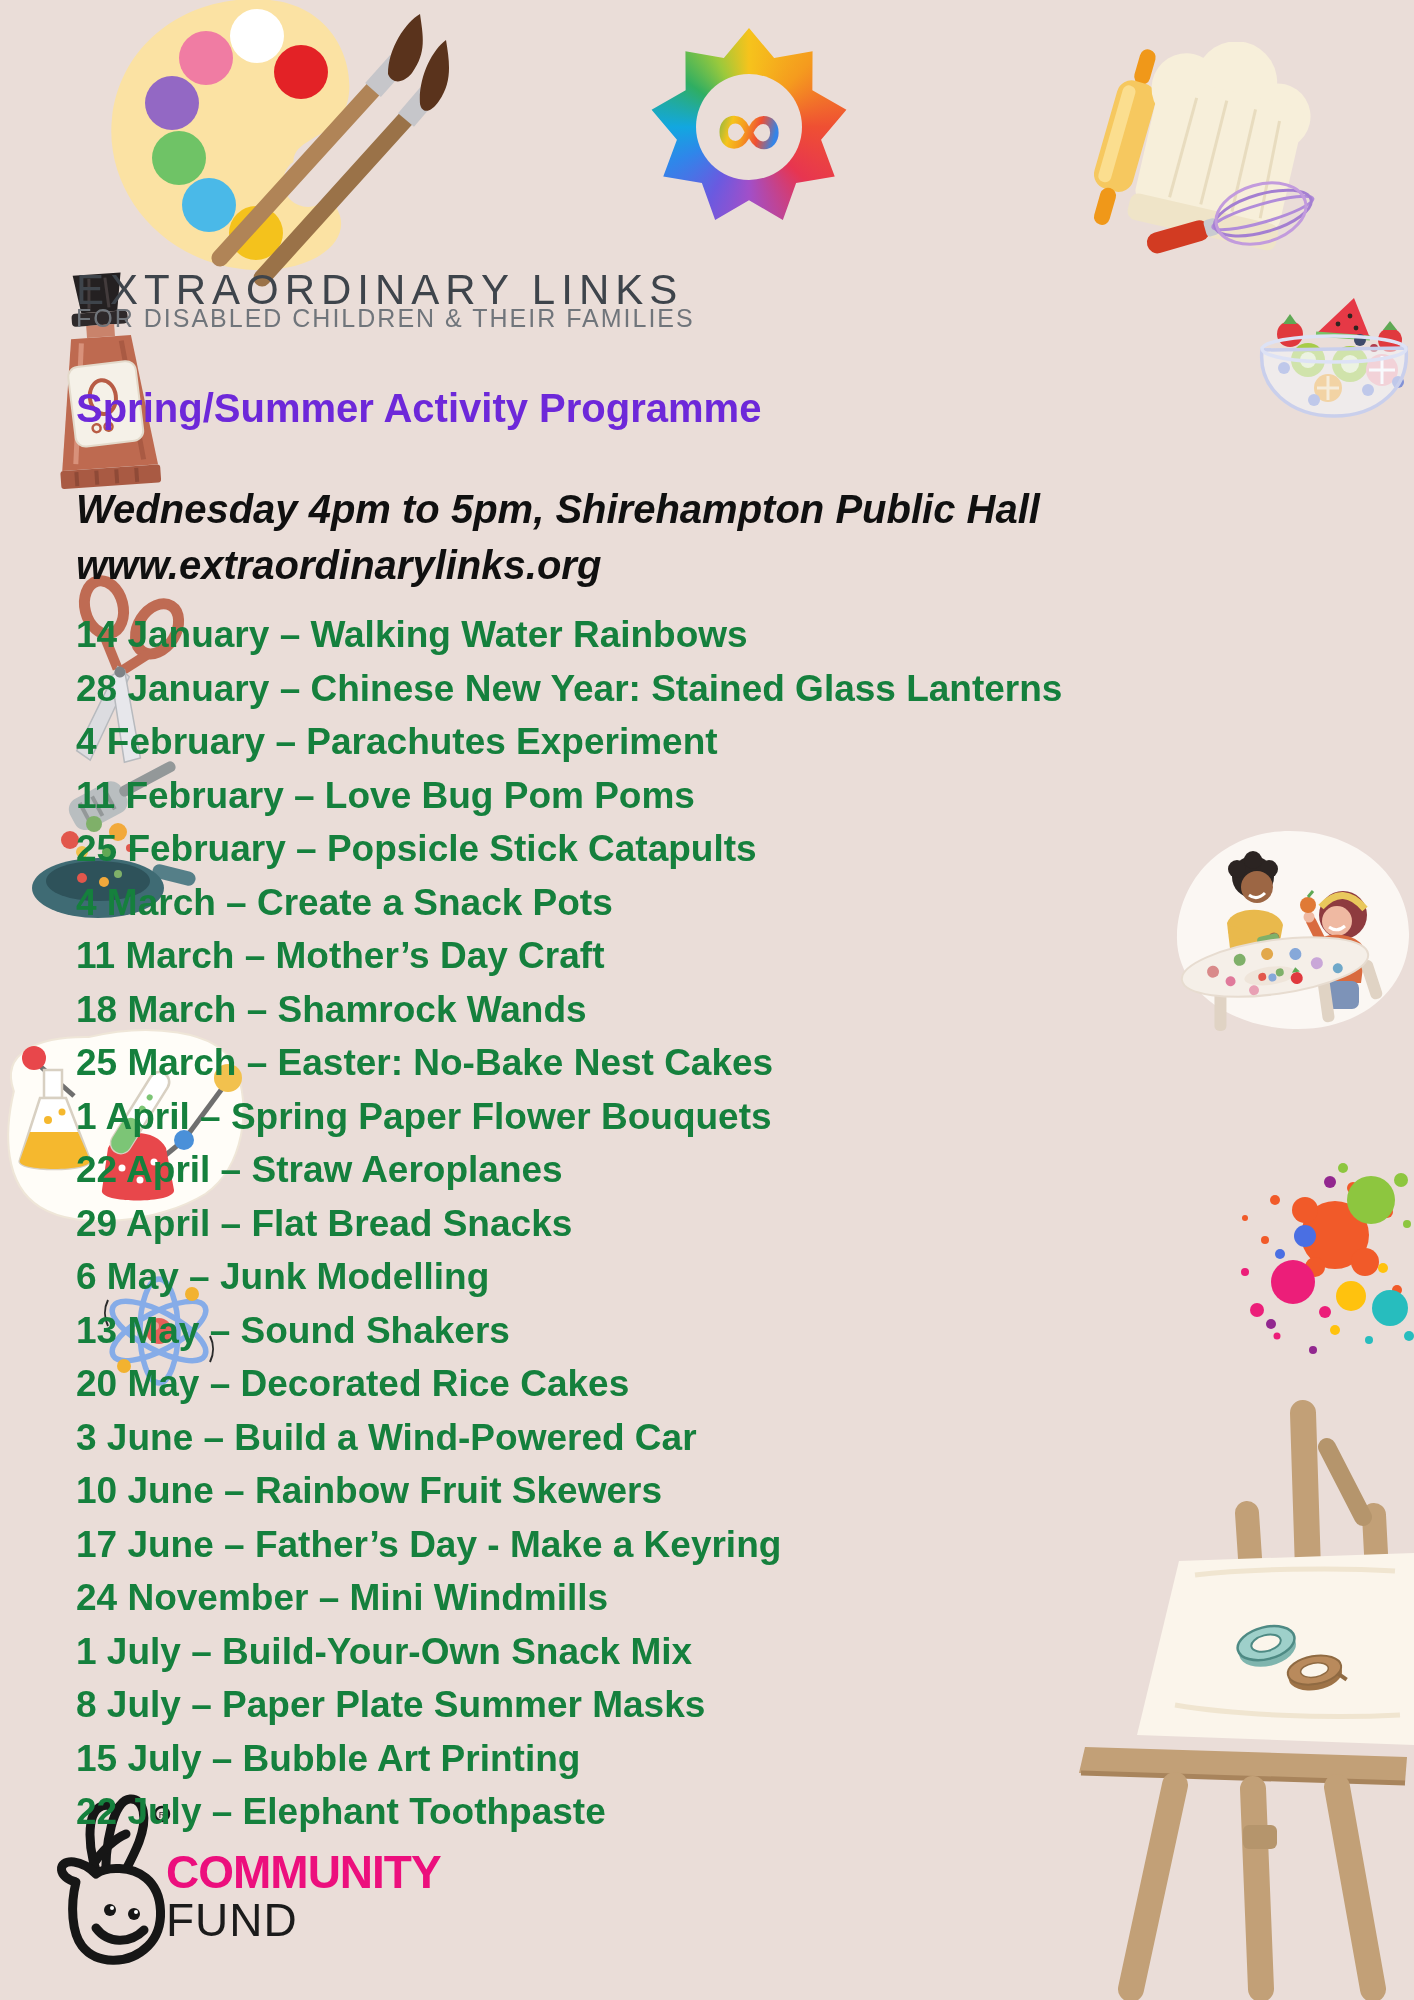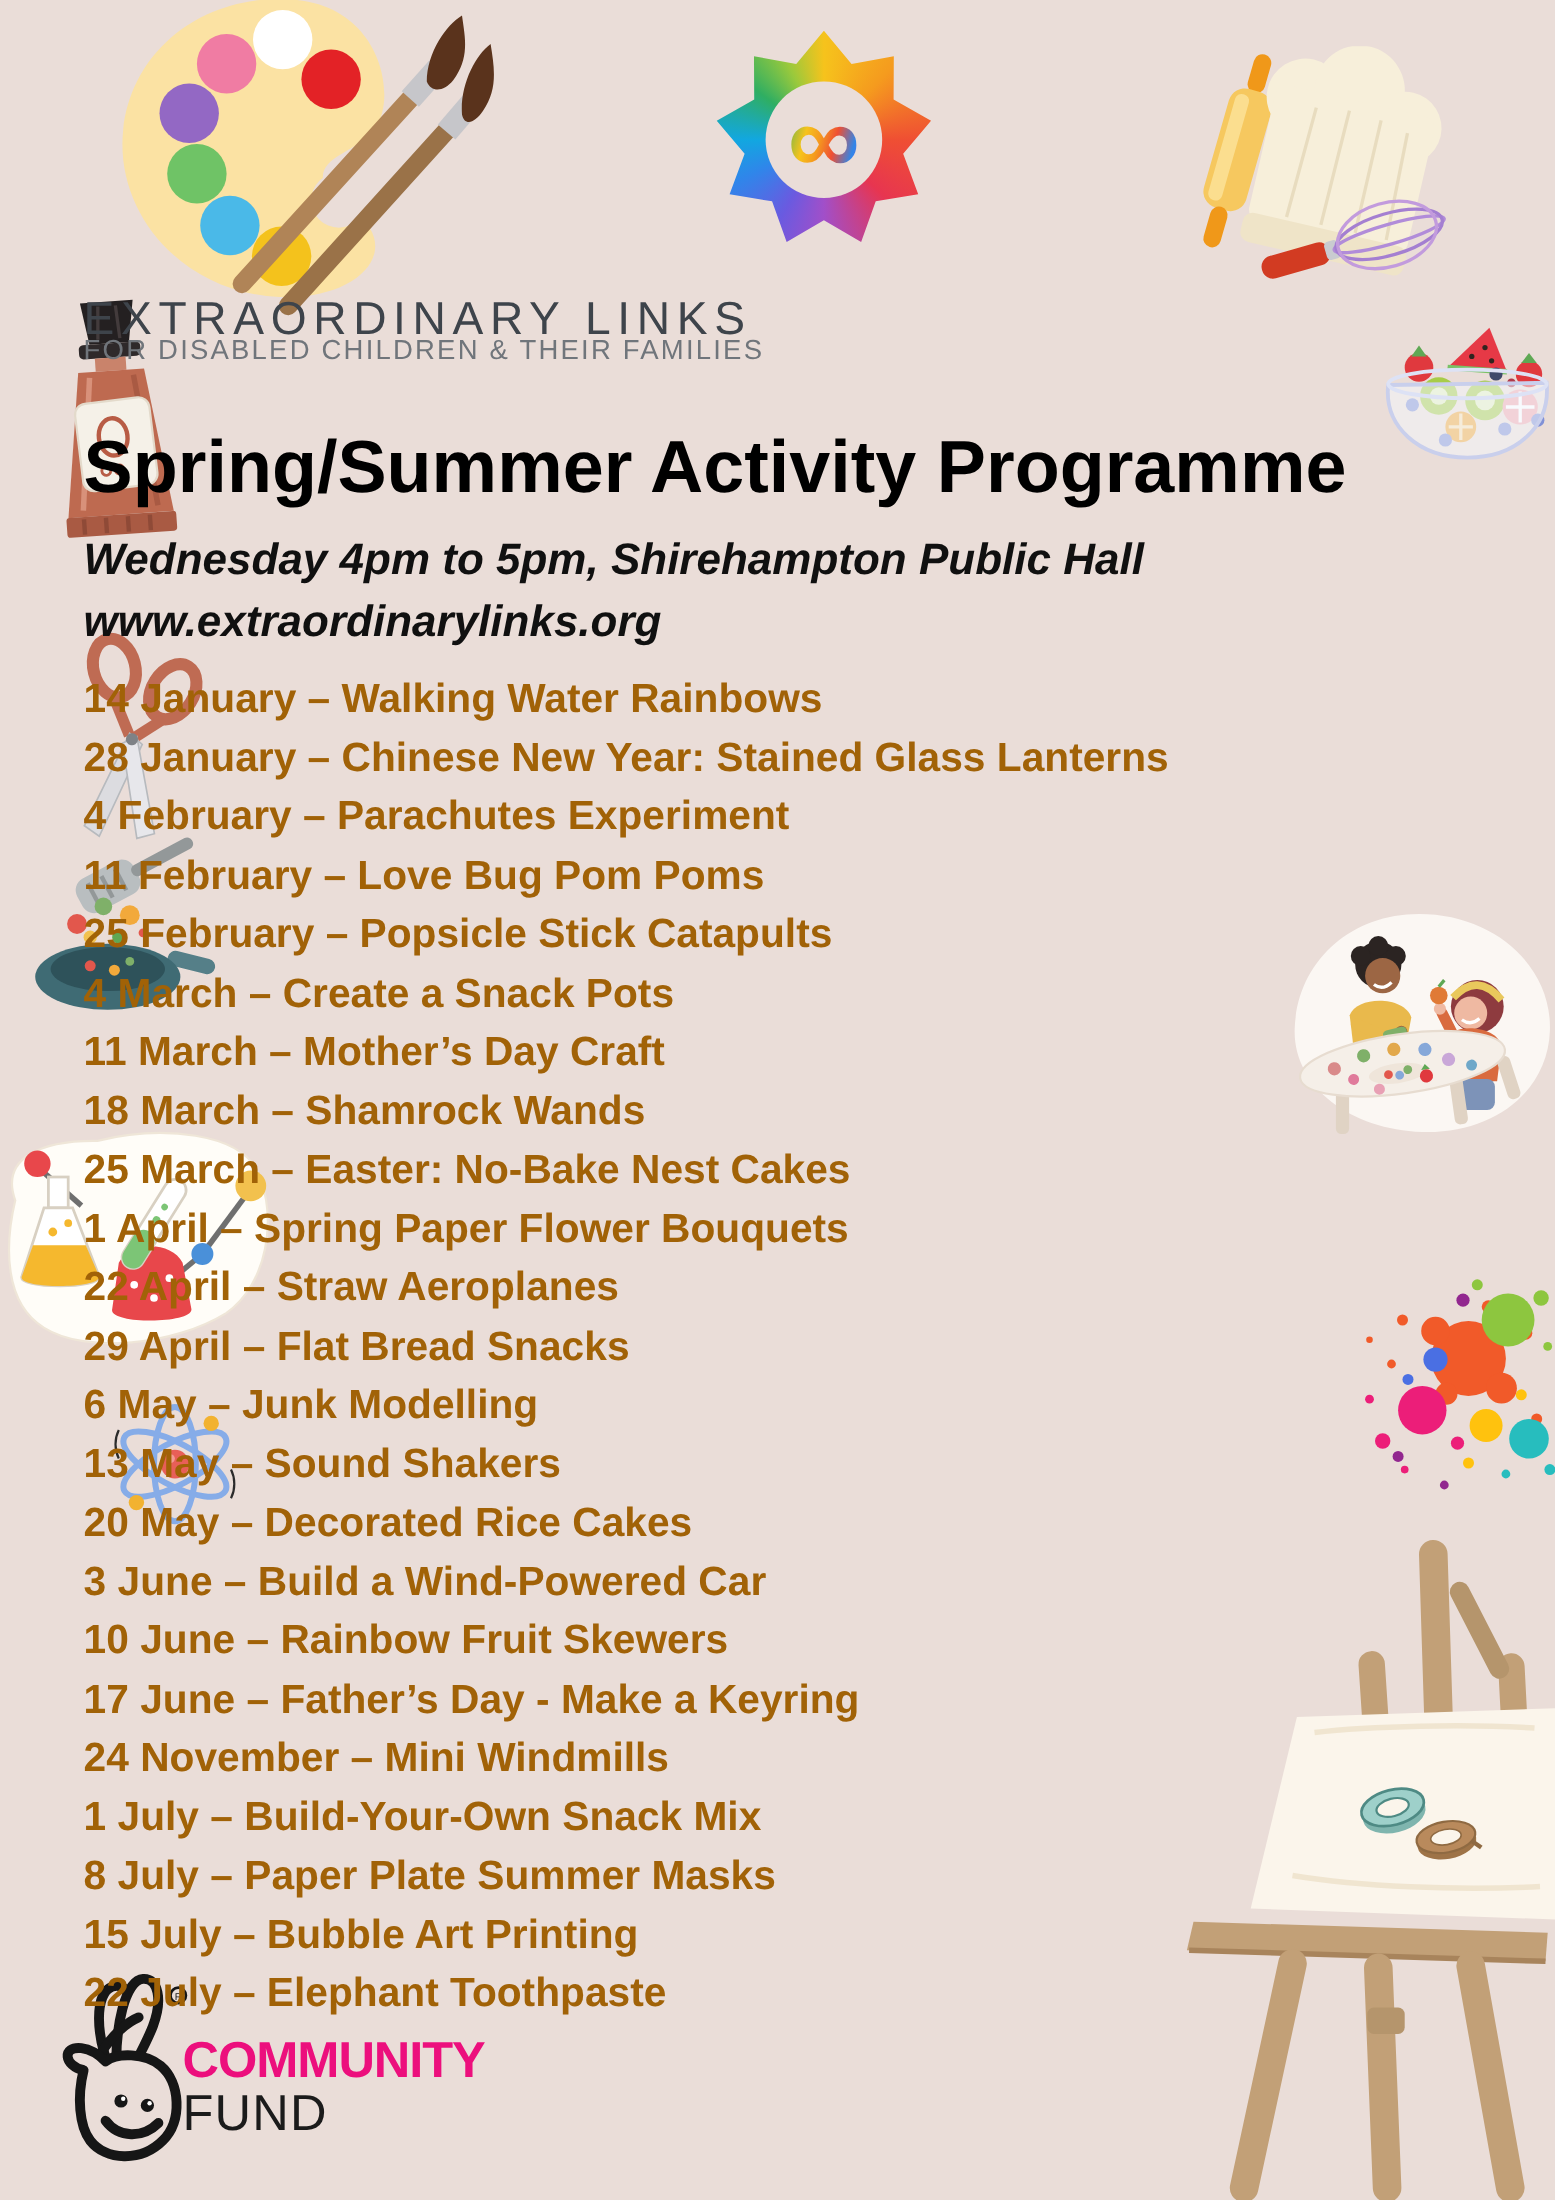--- a/index.html
+++ b/index.html
@@ -2,24 +2,24 @@
 <html><head>
 <meta charset="utf-8">
 <style>
   html,body{margin:0;padding:0;background:#c9bcb8;}
   #poster{position:relative;width:1414px;height:2000px;background:#EADDD8;overflow:hidden;
           font-family:"Liberation Sans",sans-serif;color:#121212;}
   .abs{position:absolute;}
   .txtcol{position:absolute;left:76px;width:1338px;}
   .org-name{top:266px;font-size:42px;font-weight:400;letter-spacing:6px;color:#3E444B;}
   .org-tagline{top:304px;font-size:25px;font-weight:400;letter-spacing:2px;color:#70757B;}
-  .prog-title{top:386px;font-size:67px;font-weight:700;color:#000000;}
+  .prog-title{top:386px;font-size:40px;font-weight:700;color:#6d28d9;}
   .sched{top:487px;font-size:40px;font-style:italic;font-weight:700;color:#101010;}
   .website{top:543px;font-size:40px;font-style:italic;font-weight:700;color:#101010;}
-  .activity-list{top:608px;font-size:37px;font-weight:700;color:#a16207;line-height:53.5px;}
+  .activity-list{top:608px;font-size:37px;font-weight:700;color:#15803d;line-height:53.5px;}
   .activity-line{height:53.5px;}
   
   .sun-logo{left:650px;top:28px;width:198px;height:198px;}
   .sun-burst{position:absolute;inset:0;background:#f2994a;
     background:conic-gradient(from 0deg,#f6c31c,#f59b1e 12%,#ef4f33 25%,#e73550 37%,#a14fc9 50%,#6a5ae0 58%,#2f86ea 68%,#12a7e0 75%,#2fae62 85%,#9ac93c 93%,#f6c31c);
     clip-path:polygon(50% 0%,62.7% 15.2%,82.1% 11.7%,82% 31.5%,99.2% 41.3%,86.4% 56.4%,93.3% 75%,73.8% 78.3%,67.1% 97%,50% 87%,32.9% 97%,26.2% 78.3%,6.7% 75%,13.6% 56.4%,0.8% 41.3%,18% 31.5%,17.9% 11.7%,37.3% 15.2%);}
   .sun-inner{position:absolute;left:50%;top:50%;width:106px;height:106px;margin:-53px 0 0 -53px;
     background:#EADDD8;border-radius:50%;display:flex;align-items:center;justify-content:center;}
   .sun-infinity{font-size:92px;font-weight:700;line-height:1;
     background:linear-gradient(105deg,#2fae62,#f6c31c 30%,#f59b1e 45%,#ef4f33 62%,#2f86ea 82%,#a14fc9 100%);

